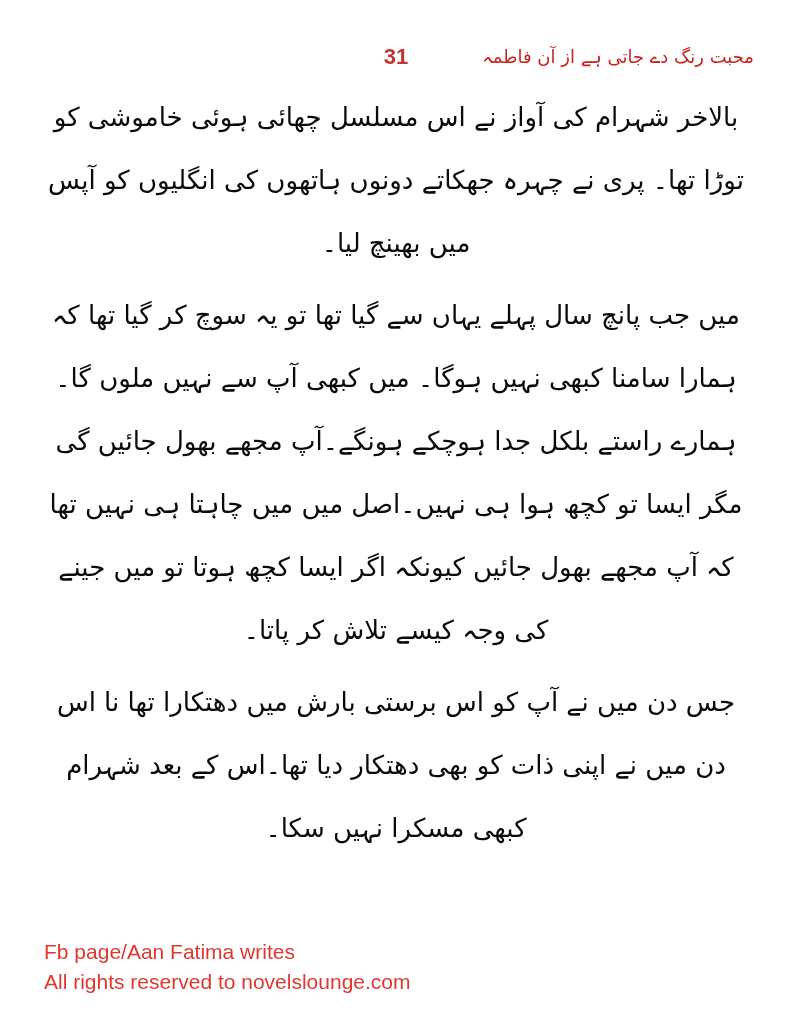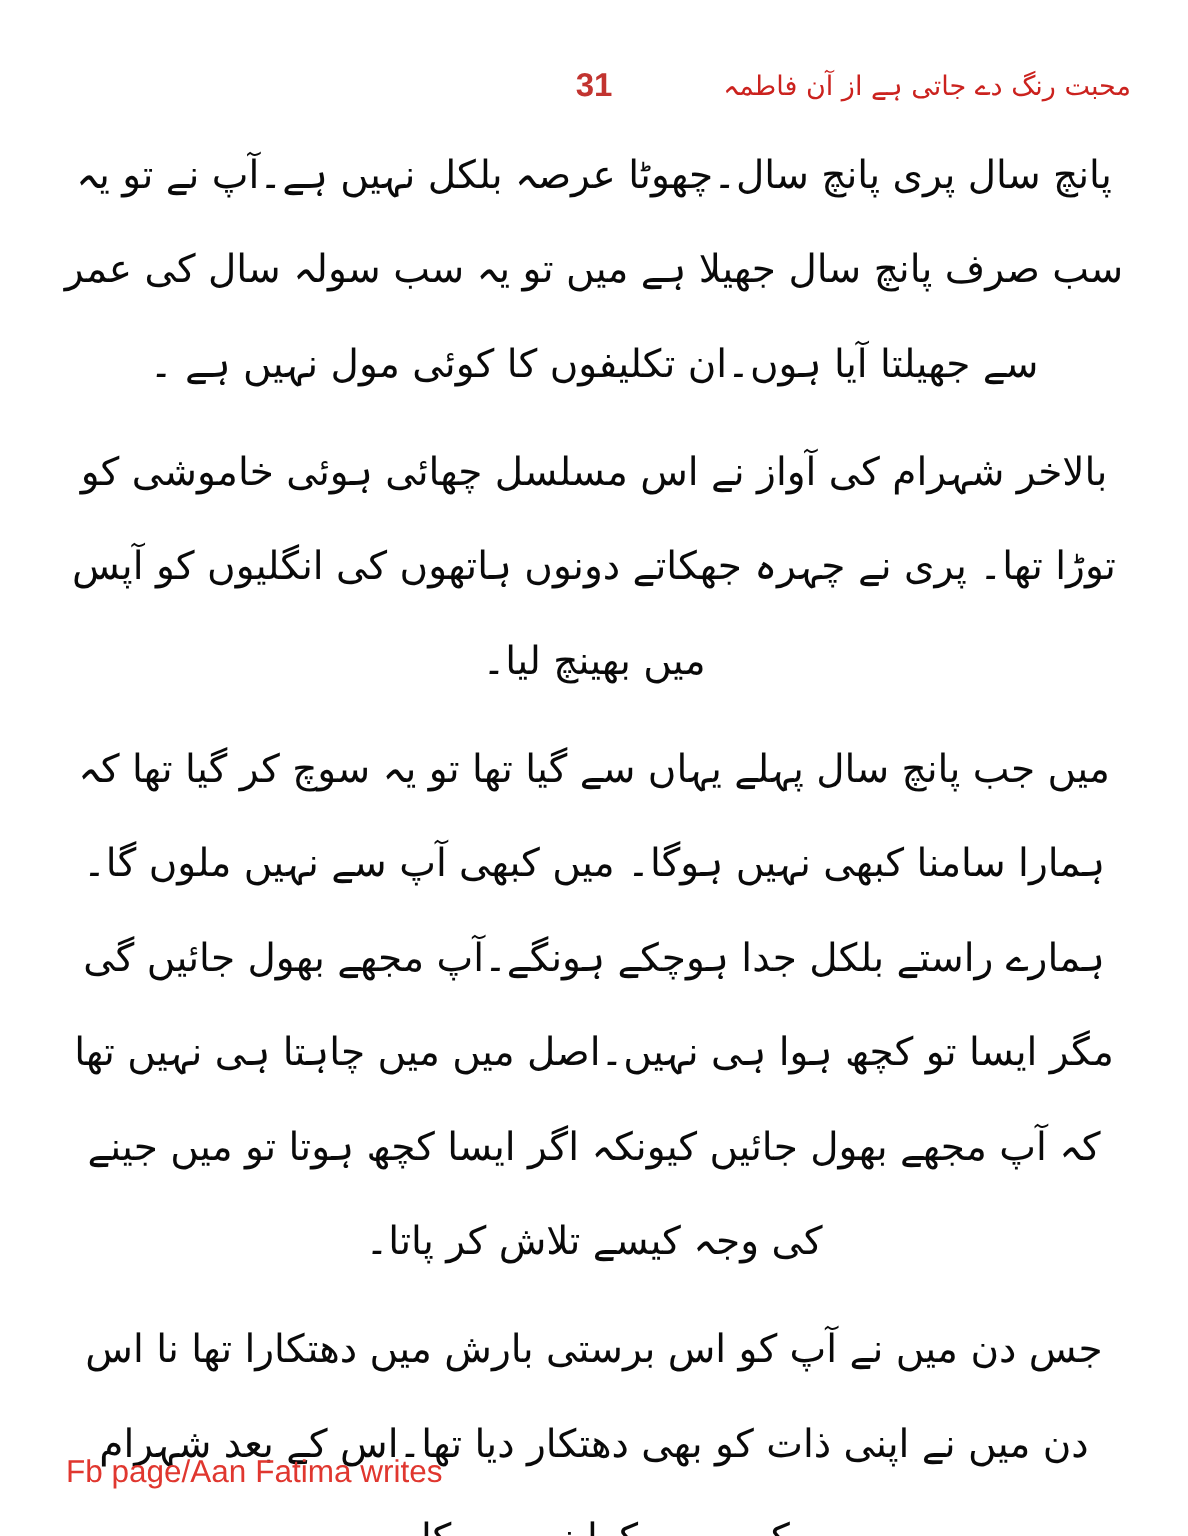--- a/index.html
+++ b/index.html
@@ -73,23 +73,23 @@
 <body>
 
 <div class="page">
 
   <div class="header">
     <div class="page-number">31</div>
     <div class="book-title">محبت رنگ دے جاتی ہے از آن فاطمہ</div>
   </div>
 
   <div class="body-text">
-    <p>پانچ سال پری پانچ سال۔چھوٹا عرصہ بلکل نہیں ہے۔آپ نے تو یہ سب صرف پانچ سال جھیلا ہے میں تو یہ سب سولہ سال کی عمر سے جھیلتا آیا ہوں۔ان تکلیفوں کا کوئی مول نہیں ہے ۔</p>
     <p>بالاخر شہرام کی آواز نے اس مسلسل چھائی ہوئی خاموشی کو توڑا تھا۔ پری نے چہرہ جھکاتے دونوں ہاتھوں کی انگلیوں کو آپس میں بھینچ لیا۔</p>
     <p>میں جب پانچ سال پہلے یہاں سے گیا تھا تو یہ سوچ کر گیا تھا کہ ہمارا سامنا کبھی نہیں ہوگا۔ میں کبھی آپ سے نہیں ملوں گا۔ہمارے راستے بلکل جدا ہوچکے ہونگے۔آپ مجھے بھول جائیں گی مگر ایسا تو کچھ ہوا ہی نہیں۔اصل میں میں چاہتا ہی نہیں تھا کہ آپ مجھے بھول جائیں کیونکہ اگر ایسا کچھ ہوتا تو میں جینے کی وجہ کیسے تلاش کر پاتا۔</p>
     <p>جس دن میں نے آپ کو اس برستی بارش میں دھتکارا تھا نا اس دن میں نے اپنی ذات کو بھی دھتکار دیا تھا۔اس کے بعد شہرام کبھی مسکرا نہیں سکا۔</p>
   </div>
 
   <div class="footer">
     <div>Fb page/Aan Fatima writes</div>
+    <div>All rights reserved to novelslounge.com</div>
   </div>
 
 </div>
 
 </body></html>

